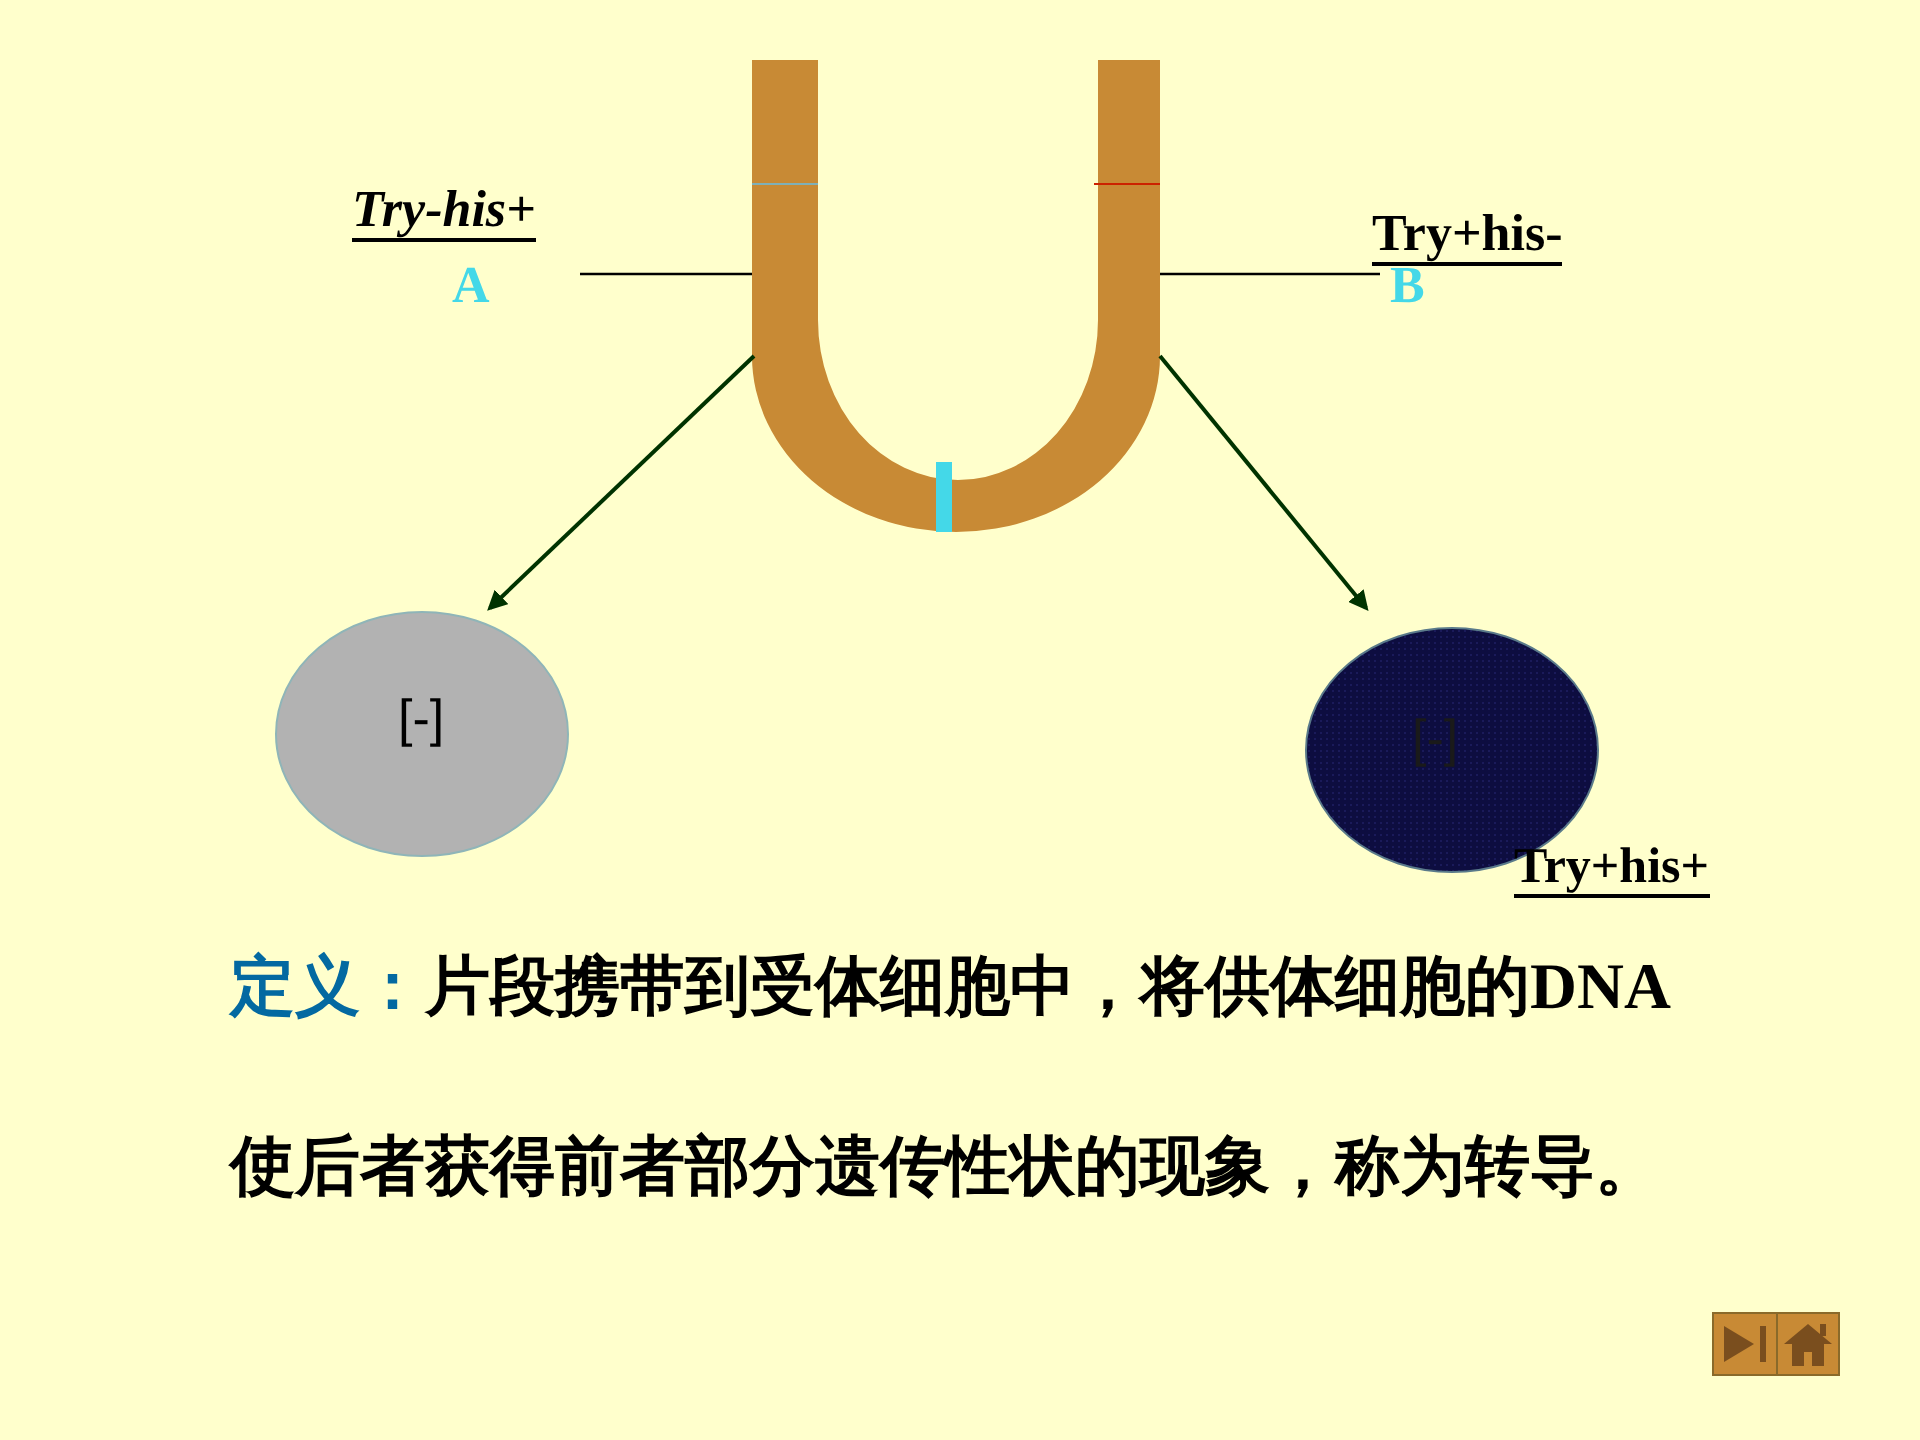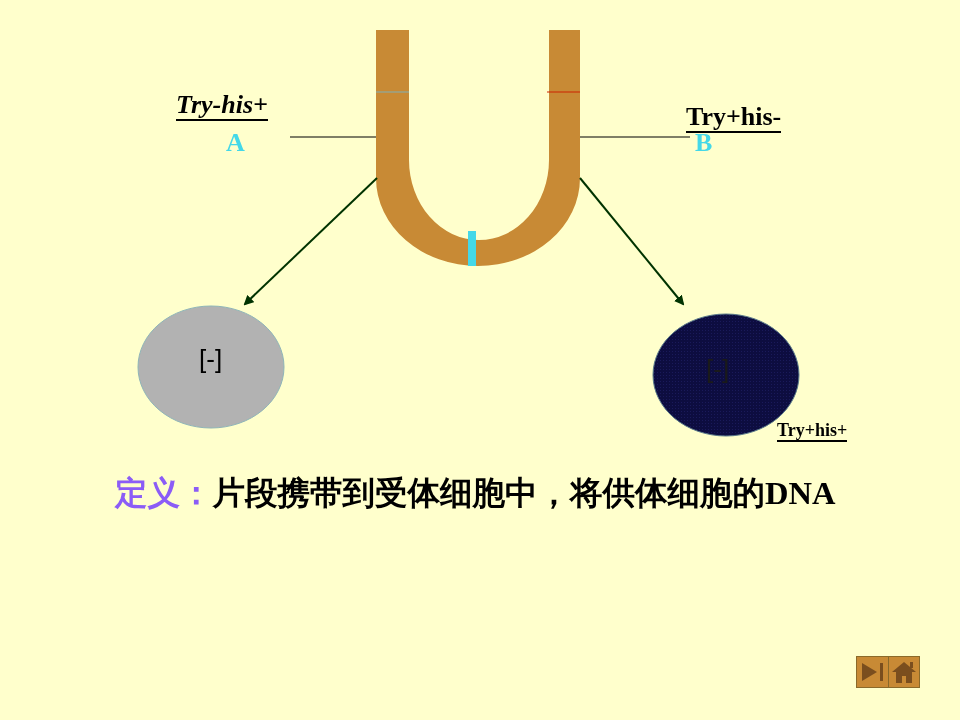--- a/index.html
+++ b/index.html
@@ -127,26 +127,26 @@
 
 <div class="strain-label underlined" style="left:176px; top:92px;font-style:italic;">Try-his+</div>
 <div class="side-letter" style="left:226px; top:130px; color:#44D8E8;">A</div>
 
 <div class="strain-label underlined" style="left:650px; top:104px;margin-left:36px;">Try+his-</div>
 <div class="side-letter" style="left:695px; top:130px; color:#44D8E8;">B</div>
 
 <div class="cell-label" style="left:199px; top:346px;">[-]</div>
 <div class="cell-label" style="left:706px; top:356px; color:#1a1a1a;">[-]</div>
 
-<div class="strain-label underlined" style="left:777px; top:421px; font-size:18px;">Try+his+</div>
+<div class="strain-label underlined" style="left:757px; top:421px; font-size:25px;">Try+his+</div>
 
 <div class="definition">
-  <span class="term" style="color:#8b5cf6;text-align:center;">定义：</span><span>片段携带到受体细胞中，将供体细胞的</span><span class="dna">DNA</span><br>
+  <span class="term" style="color:#0369a1;text-align:center;">定义：</span><span>片段携带到受体细胞中，将供体细胞的</span><span class="dna">DNA</span><br>
   <br>
-  <br>
+  <span>使后者获得前者部分遗传性状的现象，称为转导。</span><br>
 </div>
 
 <div class="nav-buttons">
   <div class="nav-btn">
     <svg width="31" height="30" viewBox="0 0 31 30">
       <path d="M5,6 L20,15 L5,24 Z" fill="#7A4E1E"></path>
       <rect x="23" y="6" width="3" height="18" fill="#7A4E1E"></rect>
     </svg>
   </div>
   <div class="nav-btn">

